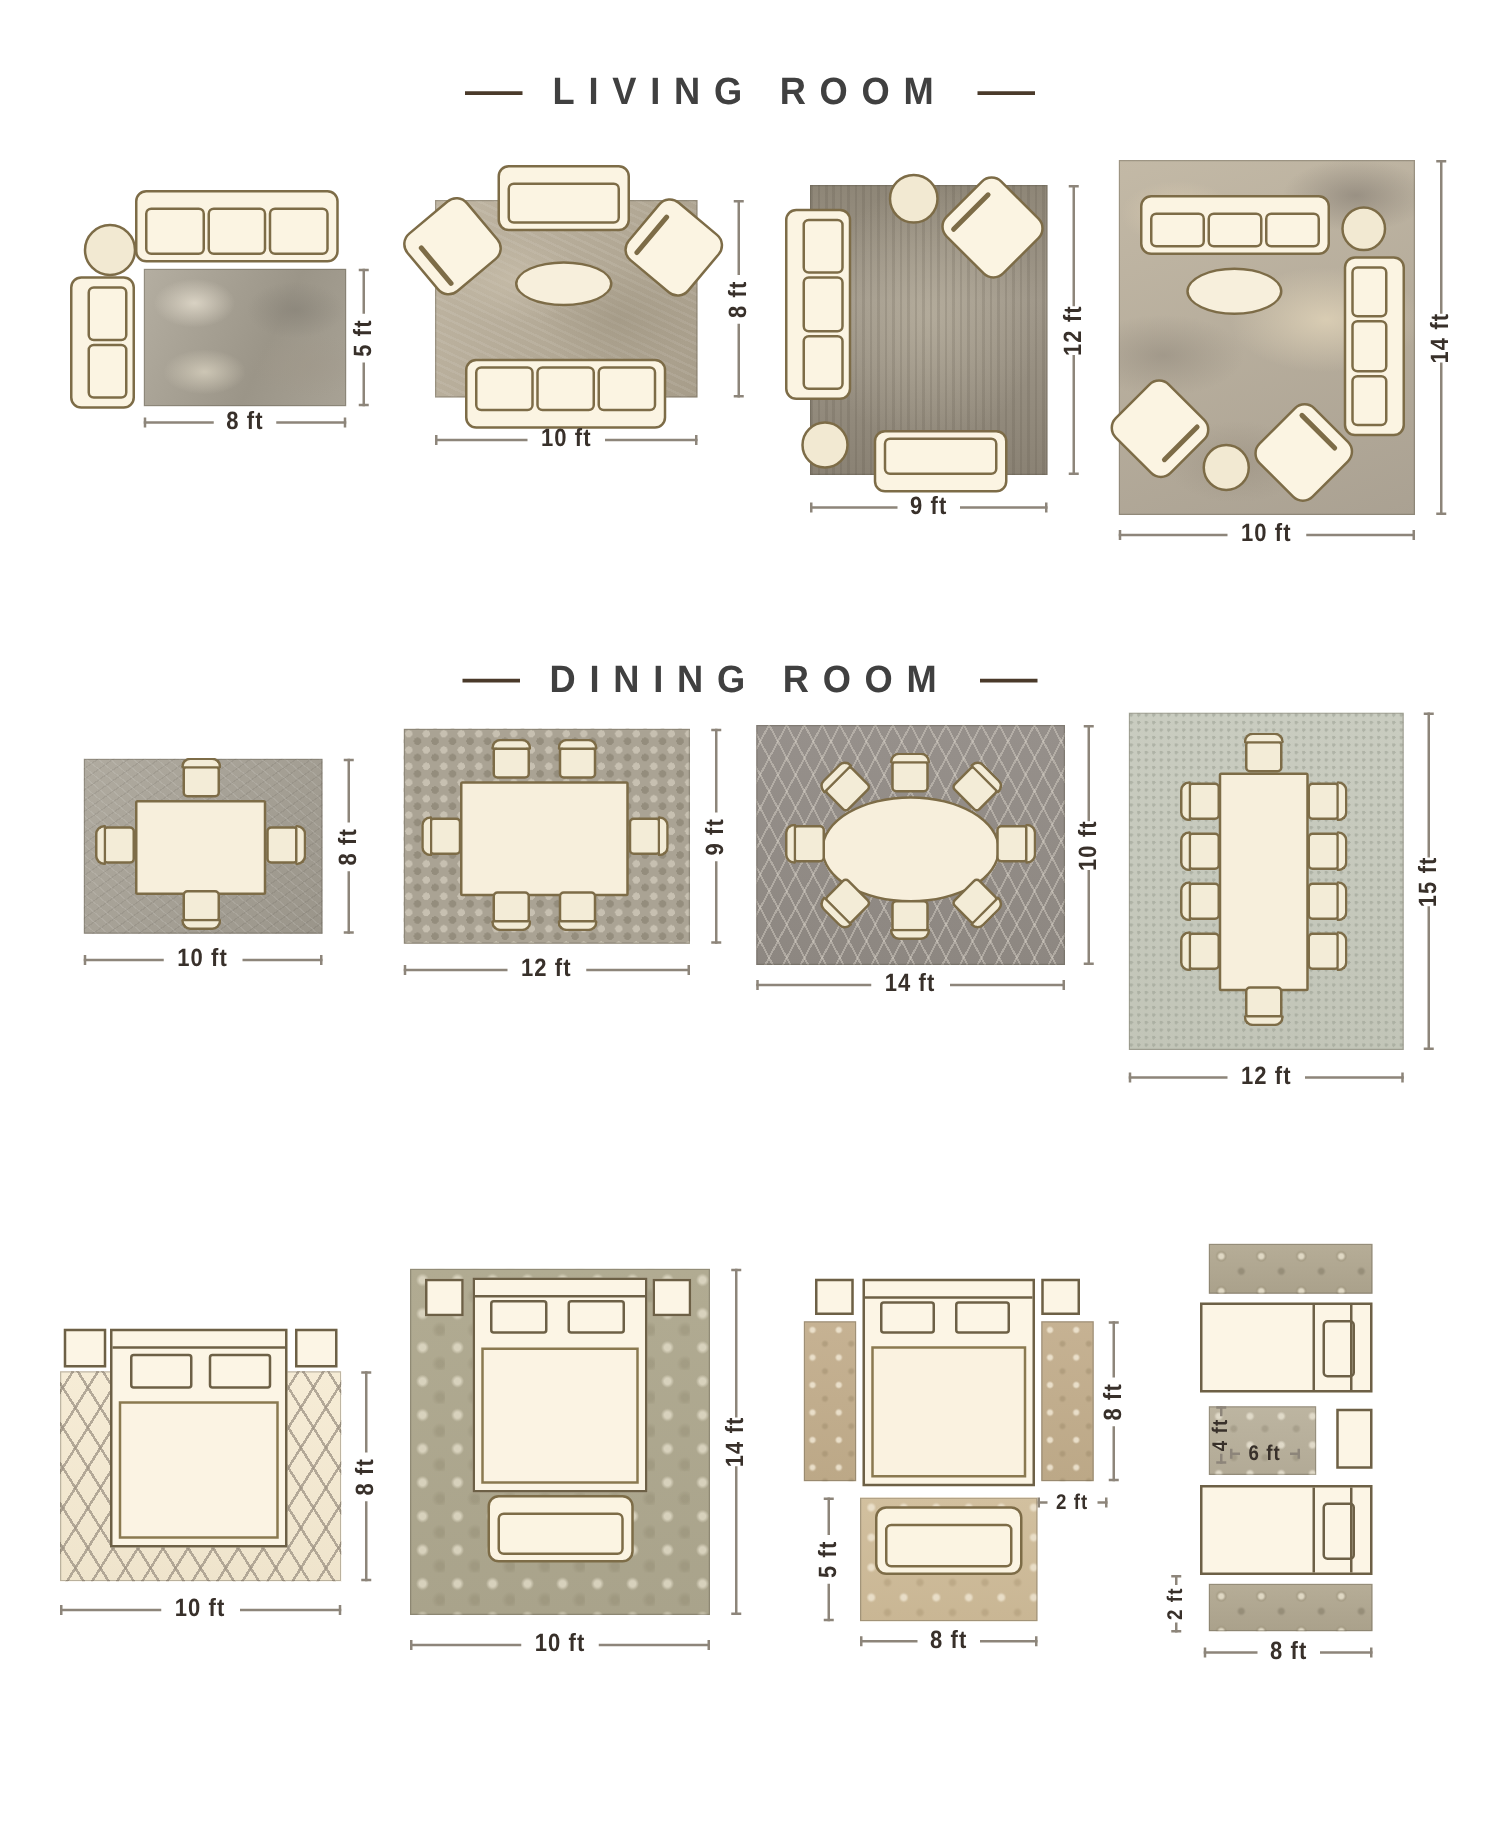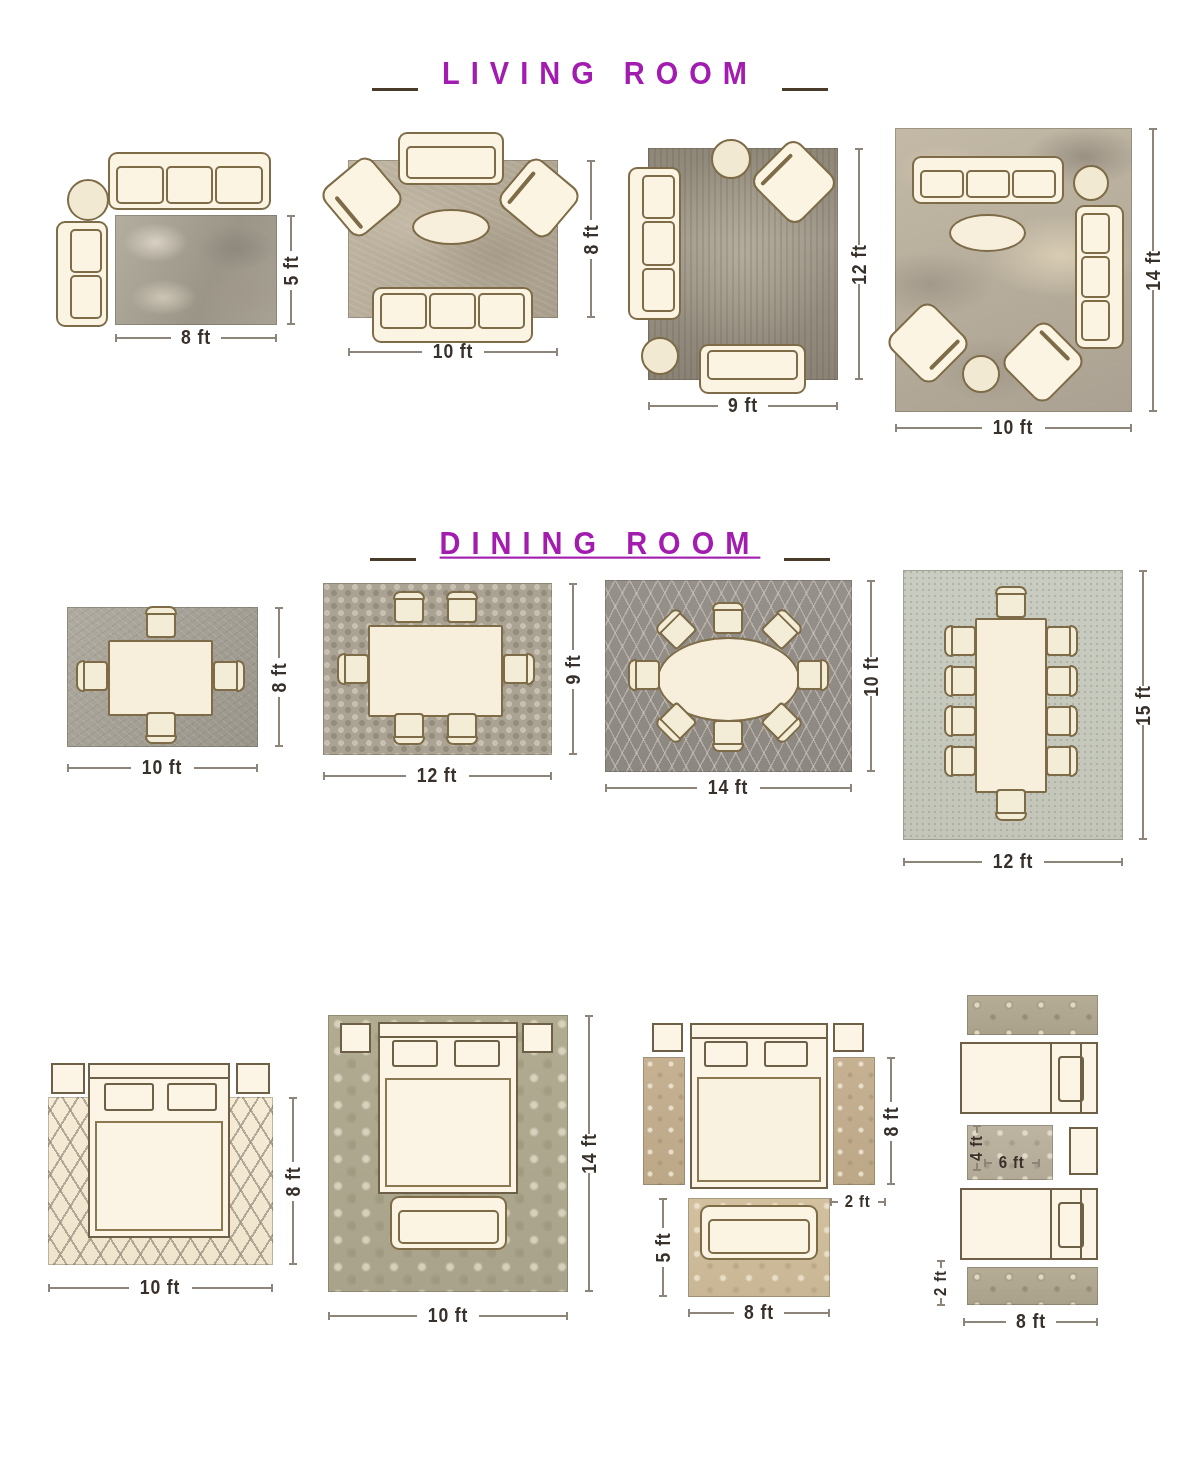--- a/index.html
+++ b/index.html
@@ -1,20 +1,20 @@
 <!DOCTYPE html>
 <html><head>
 <meta charset="utf-8">
 <style>
   html,body{margin:0;padding:0;background:#ffffff;}
   .canvas{position:relative;width:1200px;height:1467px;background:#ffffff;overflow:hidden;
           font-family:"Liberation Sans",sans-serif;}
   
   .section-title{position:absolute;left:0;right:0;display:flex;justify-content:center;
-                 align-items:flex-end;gap:24px;color:#a21caf;}
+                 align-items:center;gap:24px;color:#404040;}
   .section-title .dash{width:46px;height:3px;background:#4a3a2a;}
   .section-title .txt{font-size:29px;font-weight:bold;letter-spacing:11px;transform:scaleY(1.05);}
   
   .furn{position:absolute;box-sizing:border-box;background:#fbf4e2;border:2px solid #7d6c47;}
   .sofa{border-radius:9px;display:flex;}
   .sofa .cush{flex:1;box-sizing:border-box;background:#fbf4e2;border:2px solid #7d6c47;
               border-radius:5px;margin:1px;}
   .back-top{padding:11px 5px 3px 5px;flex-direction:row;}
   .back-bottom{padding:3px 5px 11px 5px;flex-direction:row;}
   .back-left{padding:5px 3px 5px 11px;flex-direction:column;}
@@ -230,21 +230,21 @@
     <span class="ln first"></span>
     <span class="lbl">14 ft</span>
     <span class="ln last"></span>
   </div>
   <div class="dim-h" style="left:895px;top:416px;width:237px;">
     <span class="ln first"></span>
     <span class="lbl">10 ft</span>
     <span class="ln last"></span>
   </div>
 
-  <div class="section-title" style="top:528px;text-decoration:underline;">
+  <div class="section-title" style="top:528px;">
     <span class="dash"></span>
     <span class="txt">DINING ROOM</span>
     <span class="dash"></span>
   </div>
 
   <div class="rug rug-dn1" style="left:67px;top:607px;width:191px;height:140px;"></div>
   <div class="furn table" style="left:108px;top:640px;width:105px;height:76px;"></div>
   <div class="dchair" style="left:146px;top:612px;"></div>
   <div class="dchair" style="left:146px;top:712px;transform:rotate(180deg);"></div>
   <div class="dchair" style="left:80px;top:663px;transform:rotate(-90deg);"></div>

